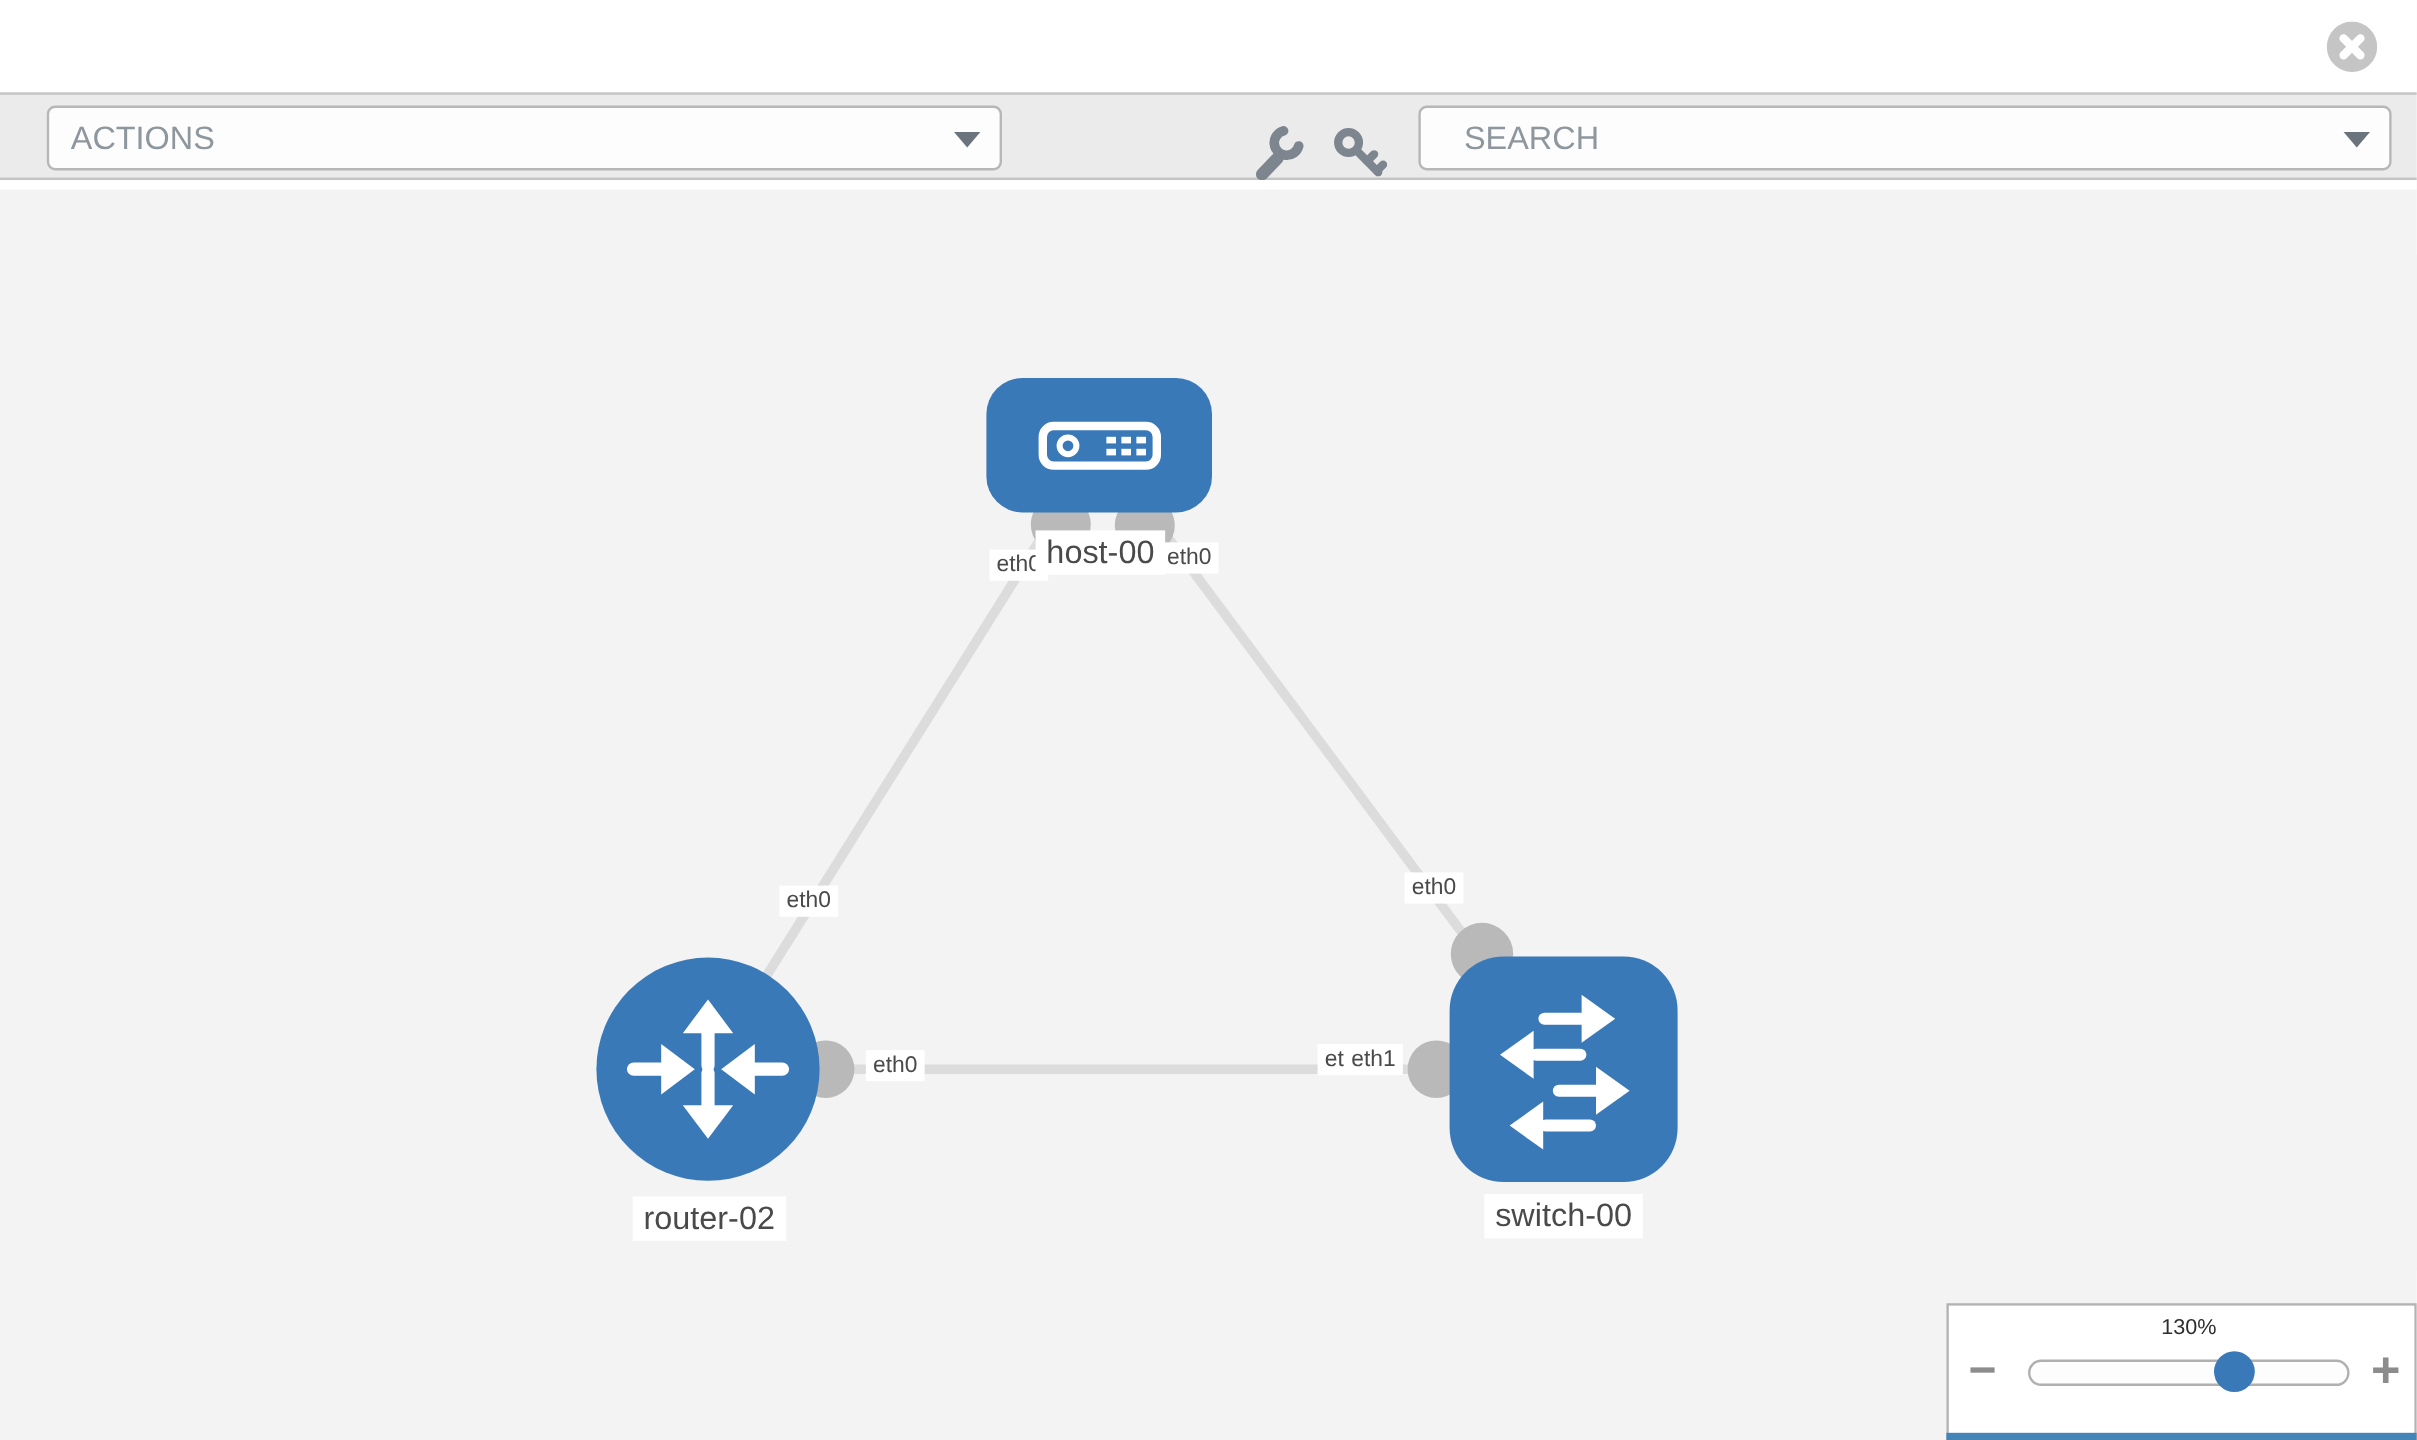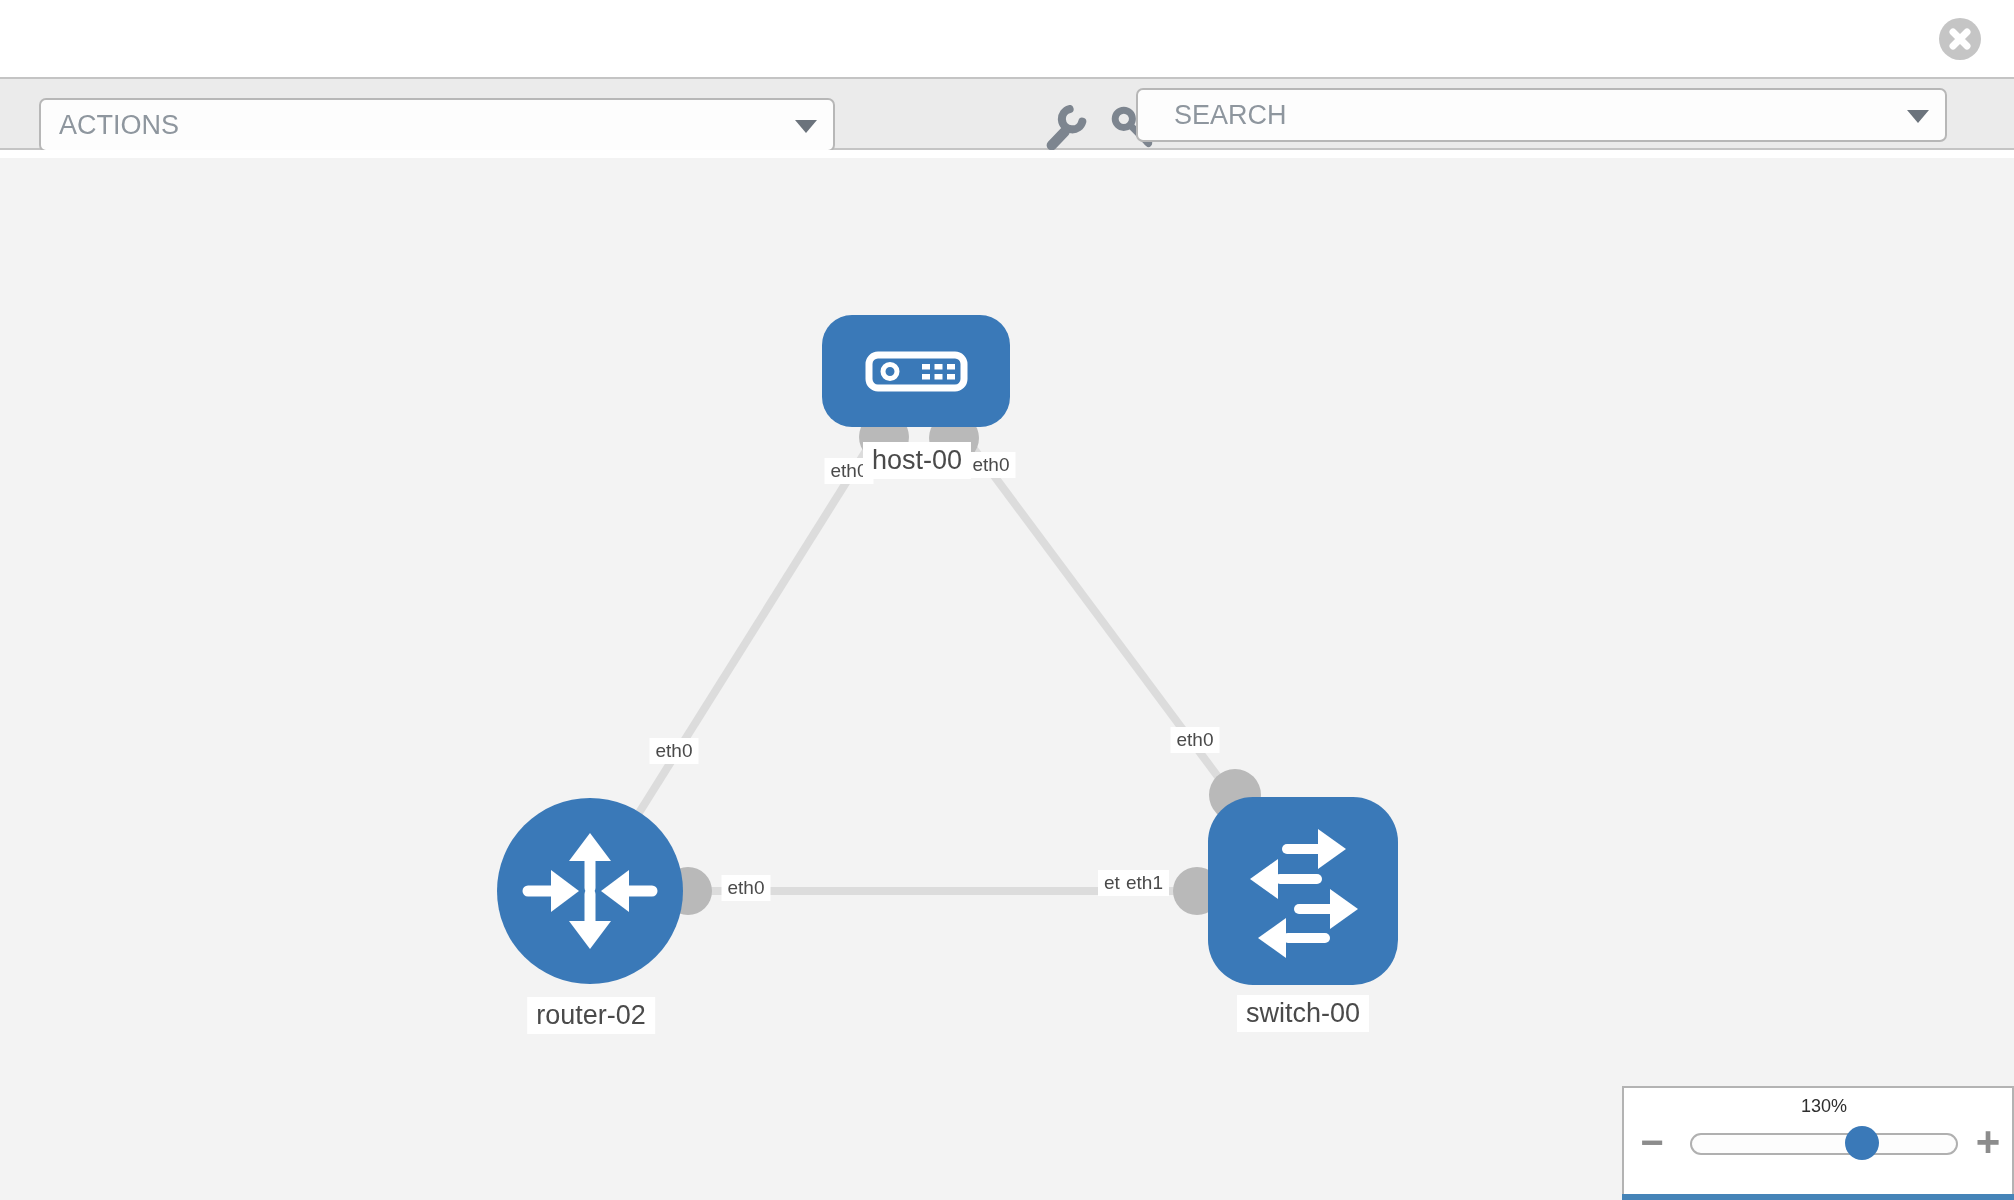--- a/index.html
+++ b/index.html
@@ -6,22 +6,22 @@
   body{width:2014px;height:1200px;background:#ffffff;font-family:"Liberation Sans",sans-serif;position:relative;}
 
   
   .header{position:absolute;left:0;top:0;width:2014px;height:77px;background:#ffffff;}
   .page-title{position:absolute;left:37px;top:17px;font-size:31px;font-weight:bold;color:#6a6a6a;letter-spacing:0.2px;white-space:nowrap;}
   .close-btn{position:absolute;left:1939px;top:18px;width:42px;height:42px;cursor:pointer;}
 
   
   .toolbar{position:absolute;left:0;top:77px;width:2014px;height:69px;background:#ebebeb;border-top:2px solid #c4c4c4;border-bottom:2px solid #c4c4c4;}
   .select-box{position:absolute;top:9px;height:50px;background:#fdfdfd;border:2px solid #b7b7b7;border-radius:7px;display:flex;align-items:center;padding-left:18px;font-size:27px;color:#8e969e;}
-  .actions-box{left:39px;width:774px;margin-top:10px;}
-  .search-box{left:1136px;width:771px;padding-left:36px;}
+  .actions-box{left:39px;width:774px;}
+  .search-box{left:1182px;width:771px;padding-left:36px;}
   .caret{position:absolute;right:16px;top:50%;margin-top:-5px;width:0;height:0;border-left:11px solid transparent;border-right:11px solid transparent;border-top:13px solid #6b737c;}
   .tool-icon{position:absolute;top:26px;cursor:pointer;}
   .tool-icon.wrench{left:1042px;}
   .tool-icon.key{left:1110px;}
 
   
   .canvas{position:absolute;left:0;top:150px;width:2014px;height:1050px;background:#f3f3f3;}
   .canvas-white-gap{position:absolute;left:0;top:0;width:2014px;height:8px;background:#ffffff;}
   .topo-svg{position:absolute;left:0;top:0;}
 

